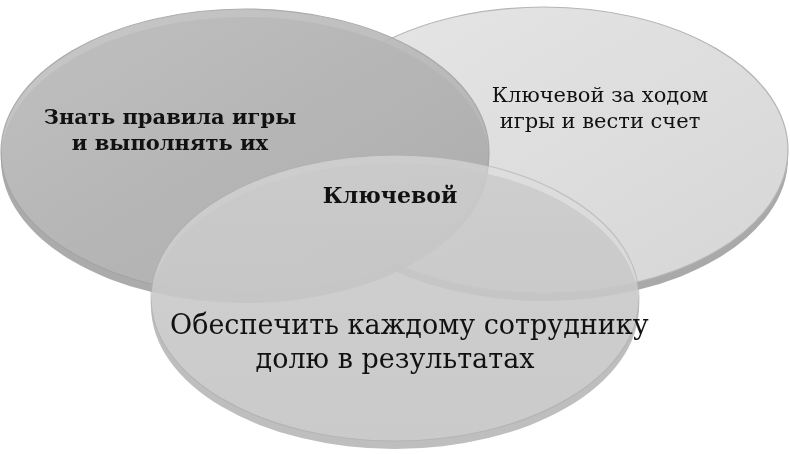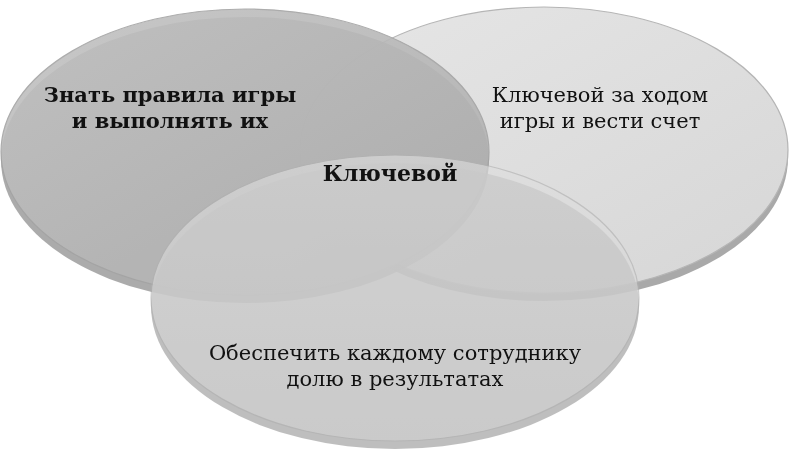--- a/index.html
+++ b/index.html
@@ -1,24 +1,24 @@
 <!DOCTYPE html>
 <html><head>
   <meta charset="utf-8">
   <style>
     html, body { margin: 0; padding: 0; background: #ffffff; }
     body { width: 790px; height: 454px; position: relative; overflow: hidden; font-family: "DejaVu Serif", "Liberation Serif", serif; }
     svg.venn { position: absolute; left: 0; top: 0; }
     .label { position: absolute; text-align: center; color: #111; font-family: "DejaVu Serif", "Liberation Serif", serif; line-height: 1.25; }
     .label .line { display: block; white-space: nowrap; }
-    .bold { font-weight: bold; }
+    .bold { font-weight: bold; margin-top: 22px; }
     .lbl-left { left: 20px; top: 82px; width: 300px; font-size: 21px; }
     .lbl-right { left: 470px; top: 82px; width: 260px; font-size: 21px; }
     .lbl-center { left: 290px; top: 160px; width: 200px; font-size: 22px; }
-    .lbl-bottom { left: 170px; top: 340px; width: 450px; font-size: 21px; }
+    .lbl-bottom { left: 170px; top: 308px; width: 450px; font-size: 27px; }
   </style>
 </head>
 <body>
 
 <svg class="venn" width="790" height="454" viewBox="0 0 790 454">
   <defs>
     <linearGradient id="gLeft" x1="0" y1="0" x2="1" y2="1">
       <stop offset="0" stop-color="#c2c2c2"></stop>
       <stop offset="1" stop-color="#adadad"></stop>
     </linearGradient>

